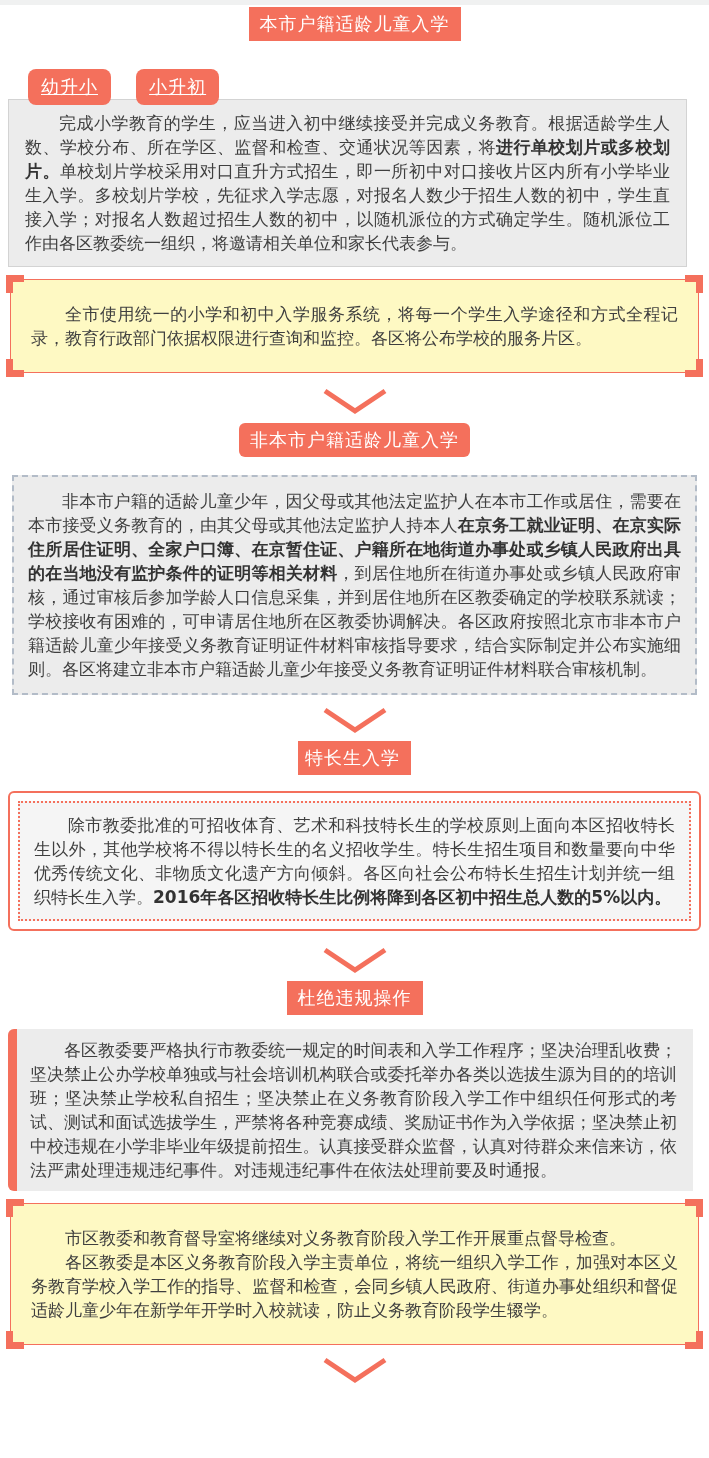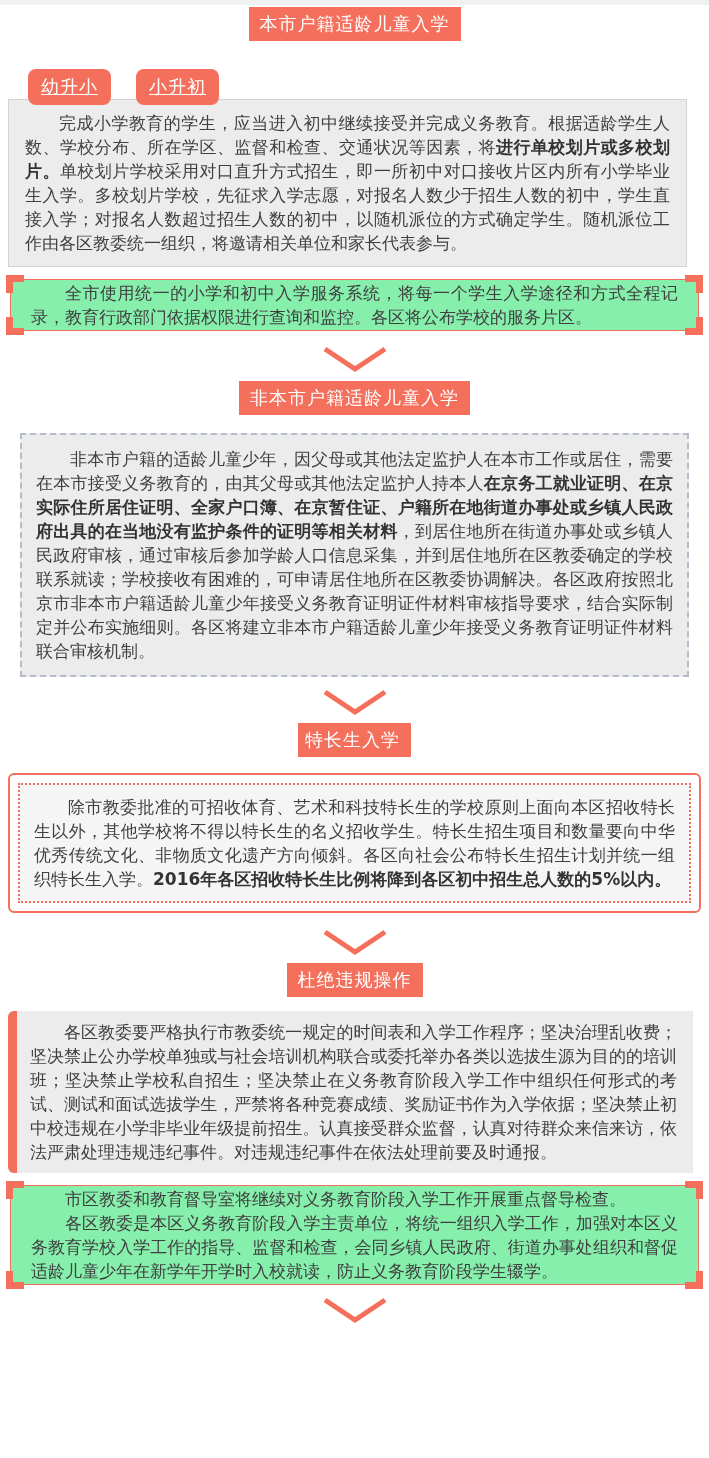--- a/index.html
+++ b/index.html
@@ -20,21 +20,21 @@
   .top-strip{height:5px;background:#f0f1f1;}
   .page{padding:0 8px;}
   
   .badge{
     display:table;margin:0 auto;
     background:var(--accent);color:var(--badge-text);
     font-size:18px;line-height:1;padding:8px 11px;
     letter-spacing:1px;
   }
   .badge-1{margin-top:2px;margin-bottom:16px;}
-  .badge-2{margin-top:9px;margin-bottom:18px;}
+  .badge-2{margin-top:9px;margin-bottom:18px;border-radius:6px;}
   .badge-3{margin-top:8px;margin-bottom:16px;padding-left:7px;}
   .badge-4{margin-top:8px;margin-bottom:14px;}
   
   .tag{
     display:inline-block;position:relative;z-index:2;
     margin-left:20px;margin-bottom:-6px;
     background:var(--accent);color:var(--badge-text);
     font-size:18px;line-height:1;padding:9px 13px;
     border-radius:8px;letter-spacing:1px;text-decoration:underline;
   }
@@ -50,27 +50,27 @@
     background:var(--panel-bg);
     border:1px solid var(--panel-border);
     padding:11px 16px;
     margin-right:14px;
   }
   
   .panel-dashed{
     background:var(--panel-bg);
     border:2px dashed var(--dashed-border);
     padding:12px 14px;
-    margin:12px;
+    margin:4px;
   }
   
   .bracket-box{
-    position:relative;background:#86efac;
+    position:relative;background:#fef9c3;
     border:1px solid var(--accent);
-    padding:1px 20px;
+    padding:22px 20px;
     margin:12px 2px 0 2px;
   }
   .corner{position:absolute;width:18px;height:18px;color:var(--accent);}
   .corner-tl{left:-5px;top:-5px;border-left:7px solid;border-top:7px solid;}
   .corner-tr{right:-5px;top:-5px;border-right:7px solid;border-top:7px solid;}
   .corner-bl{left:-5px;bottom:-5px;border-left:7px solid;border-bottom:7px solid;}
   .corner-br{right:-5px;bottom:-5px;border-right:7px solid;border-bottom:7px solid;}
   
   .rounded-box{
     border:2px solid var(--accent);border-radius:6px;

